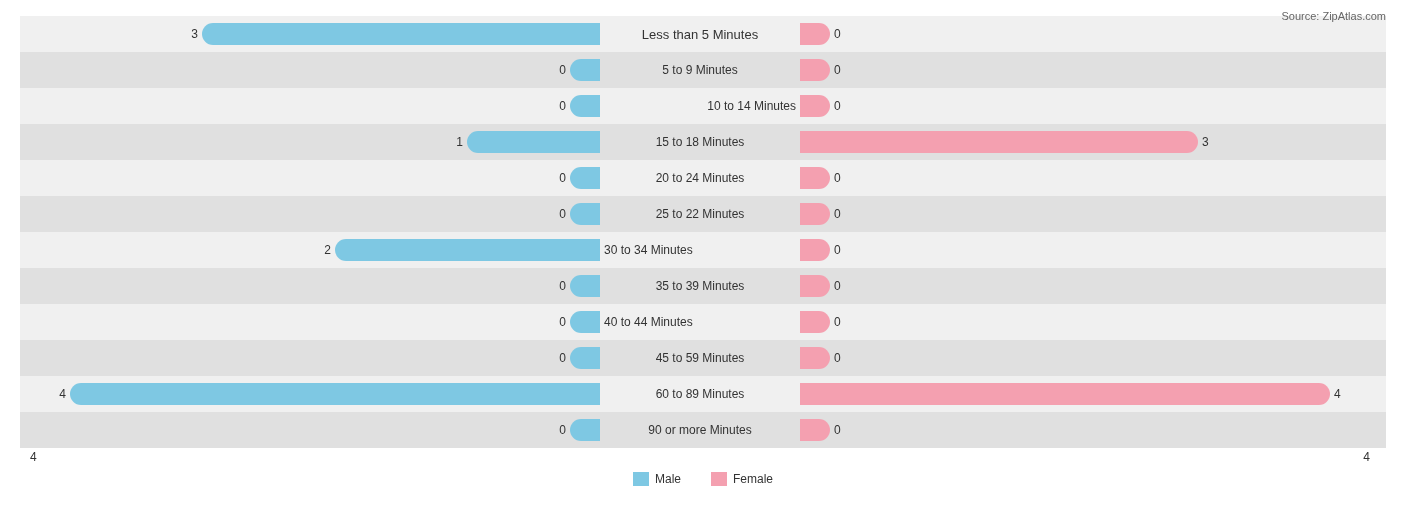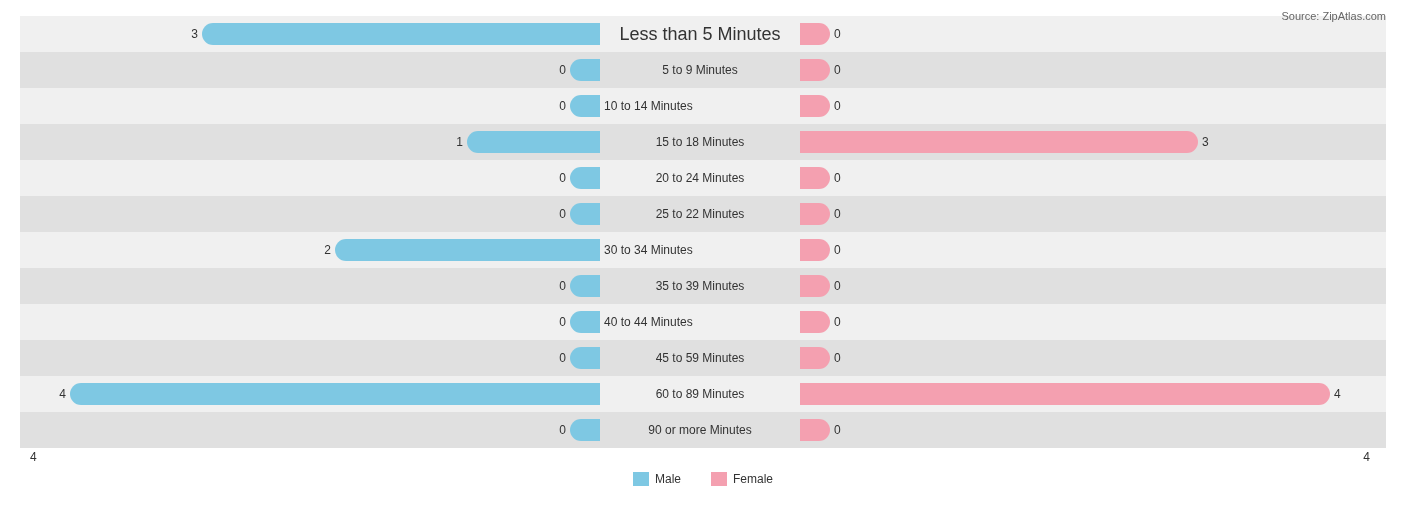--- a/index.html
+++ b/index.html
@@ -88,21 +88,21 @@
 
 <div class="chart-container">
   <div class="source">Source: ZipAtlas.com</div>
 
   <div class="rows-area" id="rows-area">
       <div class="bar-row" style="background: rgb(240, 240, 240); display: flex; align-items: center; height: 36px; width: 100%;">
         <div style="width: 580px; display: flex; align-items: center; justify-content: flex-end; height: 100%; position: relative;">
           <span style="font-size: 12px; color: rgb(51, 51, 51); min-width: 20px; text-align: right; margin-right: 4px;">3</span>
           <div style="height: 22px; width: 398px; background: rgb(126, 200, 227); border-radius: 11px 0px 0px 11px; flex-shrink: 0;"></div>
         </div>
-        <div style="width: 200px; text-align: center; font-size: 18px; color: rgb(51, 51, 51); flex-shrink: 0; z-index: 2; padding: 0px 4px;">Less than 5 Minutes</div>
+        <div style="width: 200px; text-align: center; font-size: 13px; color: rgb(51, 51, 51); flex-shrink: 0; z-index: 2; padding: 0px 4px;">Less than 5 Minutes</div>
         <div style="width: 580px; display: flex; align-items: center; justify-content: flex-start; height: 100%;">
           <div style="height: 22px; width: 30px; background: rgb(244, 160, 176); border-radius: 0px 11px 11px 0px; flex-shrink: 0;"></div>
           <span style="font-size: 12px; color: rgb(51, 51, 51); min-width: 20px; text-align: left; margin-left: 4px;">0</span>
         </div>
       </div>
       <div class="bar-row" style="background: rgb(224, 224, 224); display: flex; align-items: center; height: 36px; width: 100%;">
         <div style="width: 580px; display: flex; align-items: center; justify-content: flex-end; height: 100%; position: relative;">
           <span style="font-size: 12px; color: rgb(51, 51, 51); min-width: 20px; text-align: right; margin-right: 4px;">0</span>
           <div style="height: 22px; width: 30px; background: rgb(126, 200, 227); border-radius: 11px 0px 0px 11px; flex-shrink: 0;"></div>
         </div>
@@ -110,21 +110,21 @@
         <div style="width: 580px; display: flex; align-items: center; justify-content: flex-start; height: 100%;">
           <div style="height: 22px; width: 30px; background: rgb(244, 160, 176); border-radius: 0px 11px 11px 0px; flex-shrink: 0;"></div>
           <span style="font-size: 12px; color: rgb(51, 51, 51); min-width: 20px; text-align: left; margin-left: 4px;">0</span>
         </div>
       </div>
       <div class="bar-row" style="background: rgb(240, 240, 240); display: flex; align-items: center; height: 36px; width: 100%;">
         <div style="width: 580px; display: flex; align-items: center; justify-content: flex-end; height: 100%; position: relative;">
           <span style="font-size: 12px; color: rgb(51, 51, 51); min-width: 20px; text-align: right; margin-right: 4px;">0</span>
           <div style="height: 22px; width: 30px; background: rgb(126, 200, 227); border-radius: 11px 0px 0px 11px; flex-shrink: 0;"></div>
         </div>
-        <div style="width: 200px; text-align: left; font-size: 12px; color: rgb(51, 51, 51); flex-shrink: 0; z-index: 2; padding: 0px 4px;">10 to 14 Minutes</div>
+        <div style="width: 200px; text-align: right; font-size: 12px; color: rgb(51, 51, 51); flex-shrink: 0; z-index: 2; padding: 0px 4px;">10 to 14 Minutes</div>
         <div style="width: 580px; display: flex; align-items: center; justify-content: flex-start; height: 100%;">
           <div style="height: 22px; width: 30px; background: rgb(244, 160, 176); border-radius: 0px 11px 11px 0px; flex-shrink: 0;"></div>
           <span style="font-size: 12px; color: rgb(51, 51, 51); min-width: 20px; text-align: left; margin-left: 4px;">0</span>
         </div>
       </div>
       <div class="bar-row" style="background: rgb(224, 224, 224); display: flex; align-items: center; height: 36px; width: 100%;">
         <div style="width: 580px; display: flex; align-items: center; justify-content: flex-end; height: 100%; position: relative;">
           <span style="font-size: 12px; color: rgb(51, 51, 51); min-width: 20px; text-align: right; margin-right: 4px;">1</span>
           <div style="height: 22px; width: 133px; background: rgb(126, 200, 227); border-radius: 11px 0px 0px 11px; flex-shrink: 0;"></div>
         </div>

